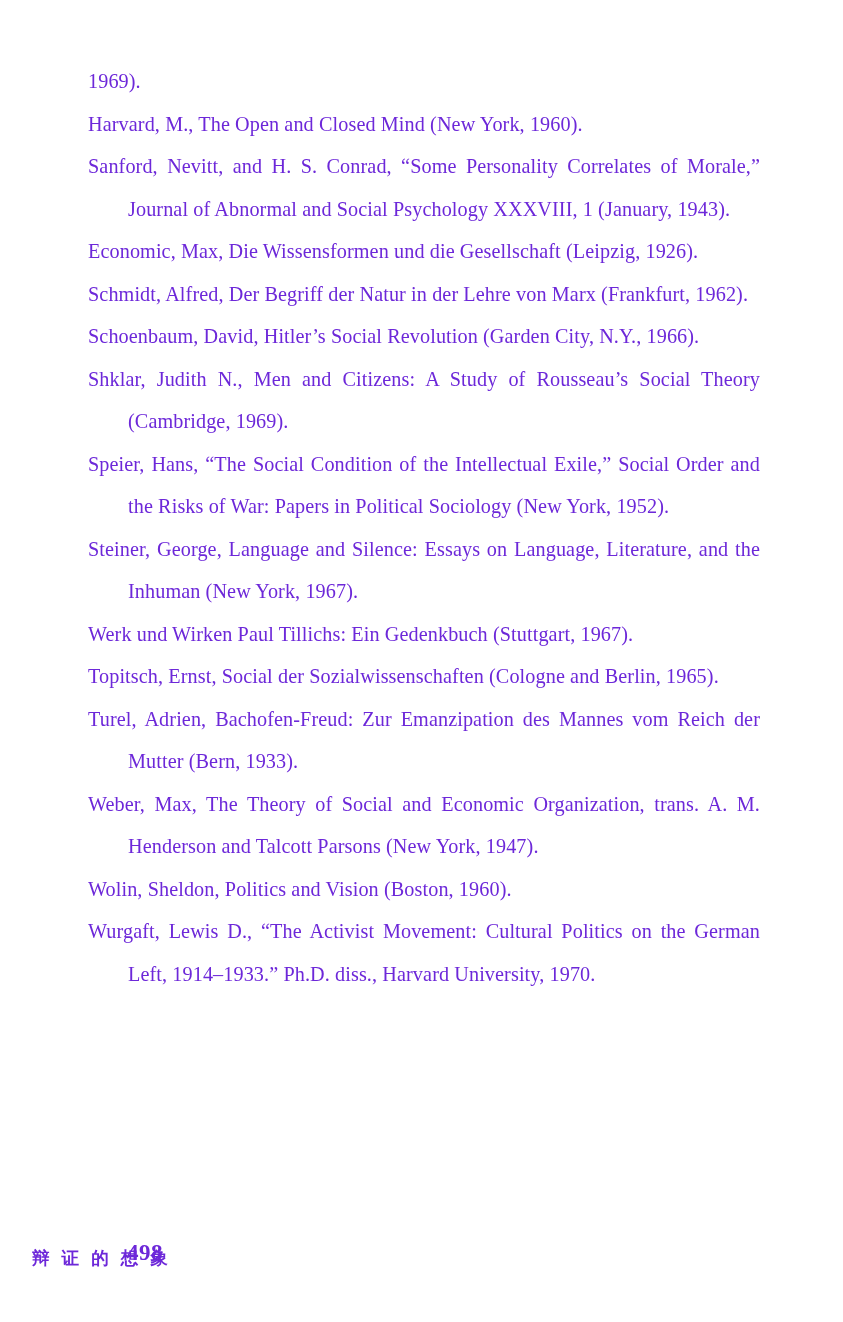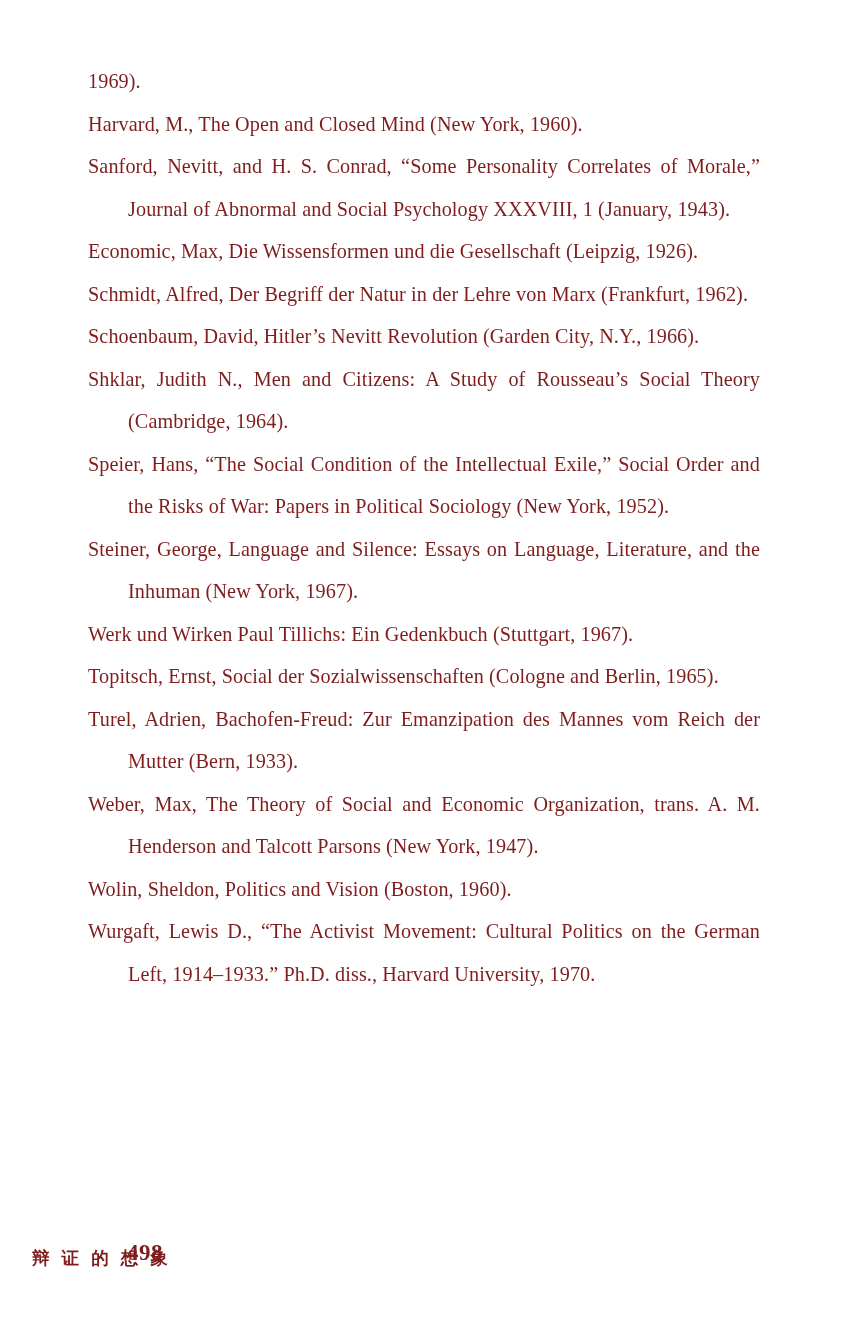--- a/index.html
+++ b/index.html
@@ -6,21 +6,21 @@
     margin: 0;
     padding: 0;
     background: #ffffff;
   }
   .page {
     position: relative;
     width: 843px;
     height: 1322px;
     background: #ffffff;
     font-family: "Liberation Serif", "DejaVu Serif", serif;
-    color: #7f1d1d;
+    color: #6d28d9;
     box-sizing: border-box;
     overflow: hidden;
   }
   .bib-list {
     position: absolute;
     left: 88px;
     top: 60px;
     width: 672px;
   }
   .entry {
@@ -68,22 +68,22 @@
 <body>
 
 <div class="page">
 
   <div class="bib-list">
       <p class="entry"><span>1969).</span></p>
       <p class="entry"><span>Harvard, M., </span><span class="ital">The Open and Closed Mind</span><span> (New York, 1960).</span></p>
       <p class="entry"><span>Sanford, Nevitt, and H. S. Conrad, “Some Personality Correlates of Morale,” </span><span class="ital">Journal of Abnormal and Social Psychology</span><span> XXXVIII, 1 (January, 1943).</span></p>
       <p class="entry"><span>Economic, Max, </span><span class="ital">Die Wissensformen und die Gesellschaft</span><span> (Leipzig, 1926).</span></p>
       <p class="entry"><span>Schmidt, Alfred, </span><span class="ital">Der Begriff der Natur in der Lehre von Marx</span><span> (Frankfurt, 1962).</span></p>
-      <p class="entry"><span>Schoenbaum, David, </span><span class="ital">Hitler’s Nevitt Revolution</span><span> (Garden City, N.Y., 1966).</span></p>
-      <p class="entry"><span>Shklar, Judith N., </span><span class="ital">Men and Citizens: A Study of Rousseau’s Social Theory</span><span> (Cambridge, 1964).</span></p>
+      <p class="entry"><span>Schoenbaum, David, </span><span class="ital">Hitler’s Social Revolution</span><span> (Garden City, N.Y., 1966).</span></p>
+      <p class="entry"><span>Shklar, Judith N., </span><span class="ital">Men and Citizens: A Study of Rousseau’s Social Theory</span><span> (Cambridge, 1969).</span></p>
       <p class="entry"><span>Speier, Hans, “The Social Condition of the Intellectual Exile,” </span><span class="ital">Social Order and the Risks of War: Papers in Political Sociology</span><span> (New York, 1952).</span></p>
       <p class="entry"><span>Steiner, George, </span><span class="ital">Language and Silence: Essays on Language, Literature, and the Inhuman</span><span> (New York, 1967).</span></p>
       <p class="entry"><span>Werk und Wirken Paul Tillichs: Ein Gedenkbuch (Stuttgart, 1967).</span></p>
       <p class="entry"><span>Topitsch, Ernst, </span><span class="ital">Social der Sozialwissenschaften</span><span> (Cologne and Berlin, 1965).</span></p>
       <p class="entry"><span>Turel, Adrien, </span><span class="ital">Bachofen-Freud: Zur Emanzipation des Mannes vom Reich der Mutter</span><span> (Bern, 1933).</span></p>
       <p class="entry"><span>Weber, Max, </span><span class="ital">The Theory of Social and Economic Organization</span><span>, trans. A. M. Henderson and Talcott Parsons (New York, 1947).</span></p>
       <p class="entry"><span>Wolin, Sheldon, </span><span class="ital">Politics and Vision</span><span> (Boston, 1960).</span></p>
       <p class="entry"><span>Wurgaft, Lewis D., “The Activist Movement: Cultural Politics on the German Left, 1914–1933.” Ph.D. diss., Harvard University, 1970.</span></p>
     </div>
 

